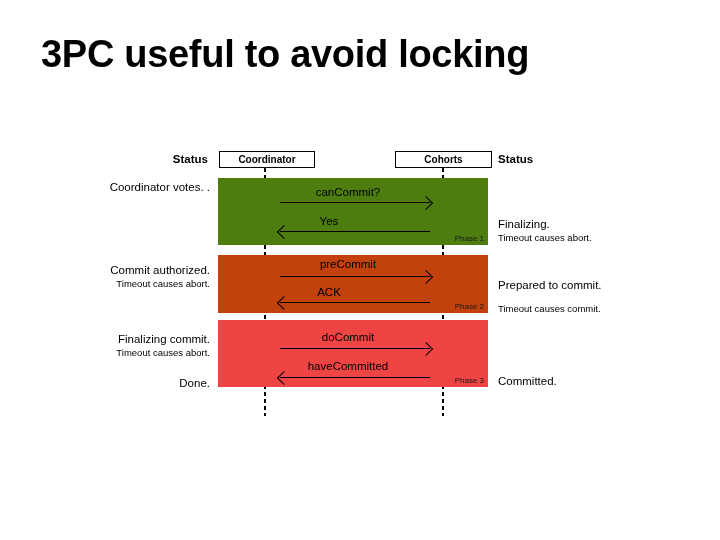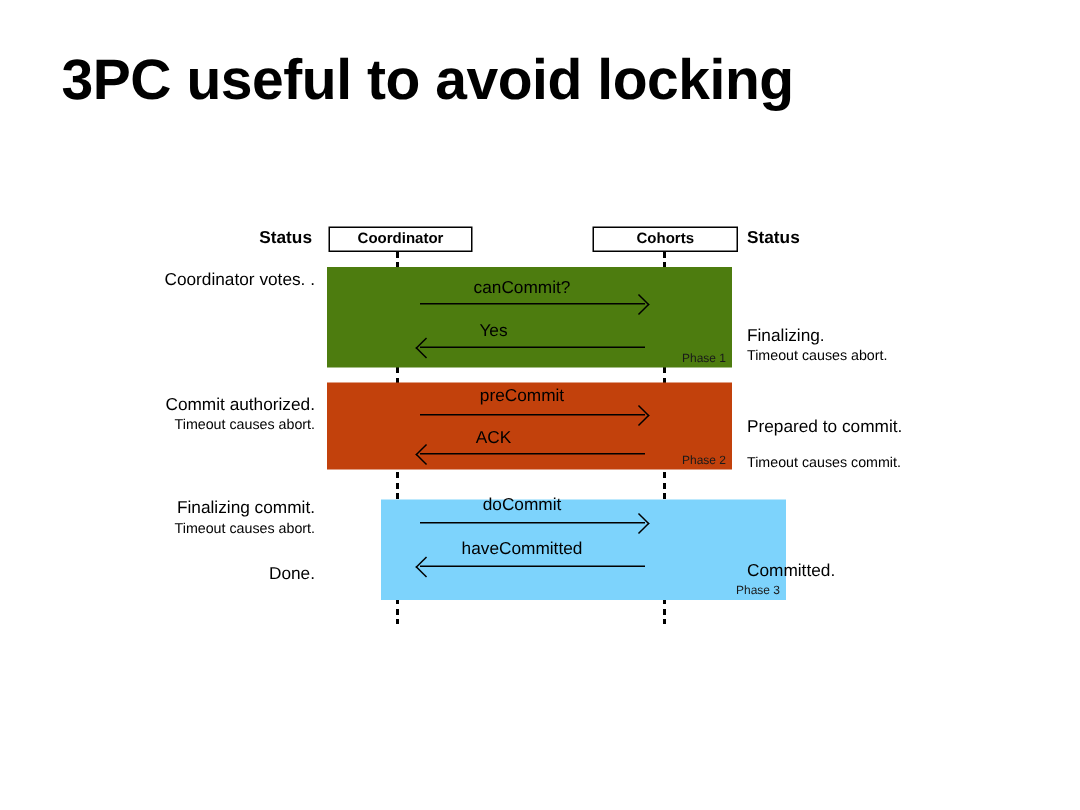--- a/index.html
+++ b/index.html
@@ -29,21 +29,21 @@
     position:absolute; top:168px; height:248px; width:1.5px;
     background:repeating-linear-gradient(to bottom, #000 0 4px, transparent 4px 7px);
   }
   .lifeline.coord  { left:264px; }
   .lifeline.cohort { left:442px; }
 
   
   .band { position:absolute; left:218px; width:270px; }
   .band1 { top:178px; height:67px; background:#4d7c0f; }
   .band2 { top:255px; height:58px; background:#c2410c; }
-  .band3 { top:333px; height:67px; background:#7dd3fc;margin-left:36px; }
+  .band3 { top:320px; height:67px; background:#ef4444; }
   .phase-label { position:absolute; right:4px; bottom:2px; font-size:8px; color:#1a1a1a; }
 
   
   .status-l { position:absolute; left:100px; width:110px; text-align:right; font-size:11.5px; }
   .status-l.note { font-size:9.5px; }
   .status-r { position:absolute; left:498px; width:150px; text-align:left; font-size:11.5px; }
   .status-r.note { font-size:9.5px; }
 
   
   .msg-label { position:absolute; left:273px; width:150px; text-align:center; font-size:11.5px; }

